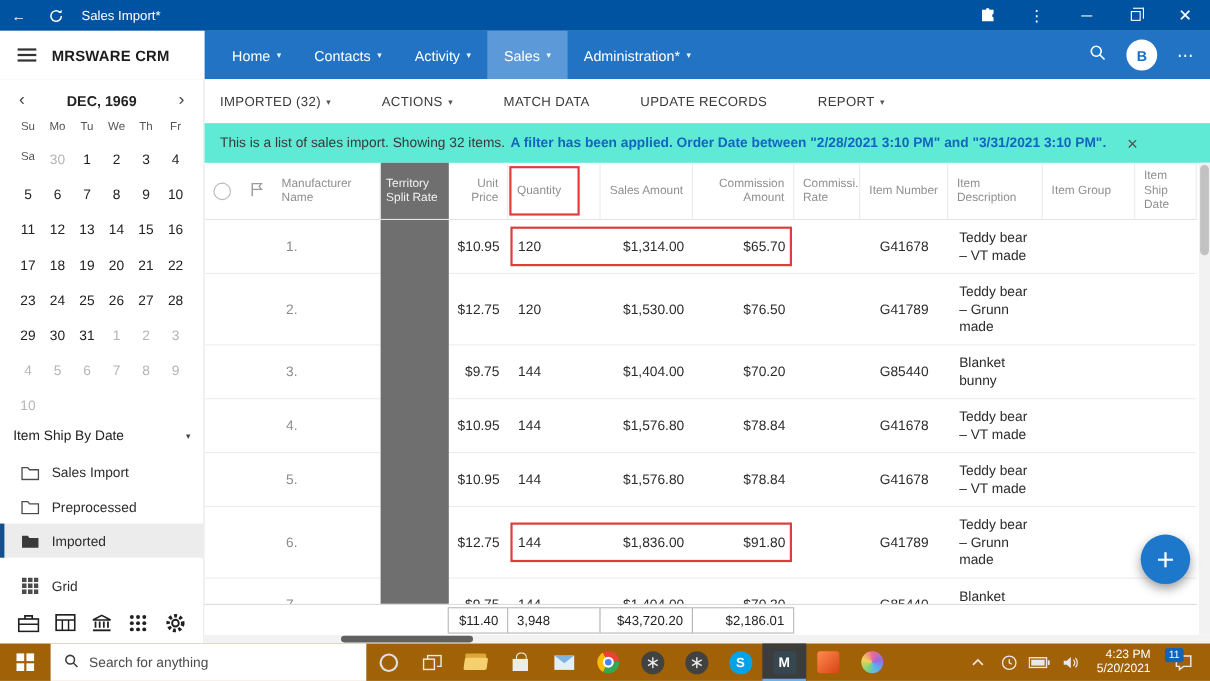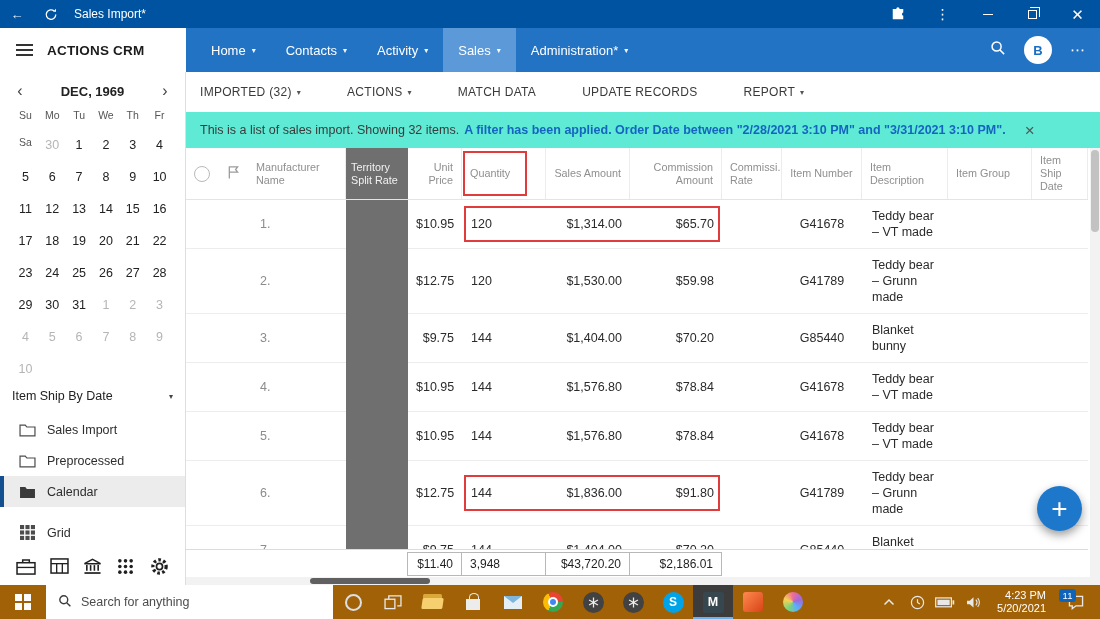--- a/index.html
+++ b/index.html
@@ -155,21 +155,21 @@
     </div>
   </div>
 
   <div class="navbar">
     <div class="brand">
       <span class="burger">
           <i></i>
           <i></i>
           <i></i>
         </span>
-      <span class="brand-name">ACTIONS CRM</span>
+      <span class="brand-name">MRSWARE CRM</span>
     </div>
     <div class="nav-menu" id="nav-menu">
         <div class="nav-item">
           <span>Home</span>
           <span class="caret">▾</span>
         </div>
         <div class="nav-item">
           <span>Contacts</span>
           <span class="caret">▾</span>
         </div>
@@ -277,21 +277,21 @@
             </svg>
           </span>
           <span>Preprocessed</span>
         </div>
         <div class="side-item active">
           <span class="icon">
             <svg width="17" height="14" viewBox="0 0 18 15">
               <path d="M1 2.2h5.6l1.7 2.1H17v9.5H1z" fill="#3a3a3a"></path>
             </svg>
           </span>
-          <span>Calendar</span>
+          <span>Imported</span>
         </div>
       </div>
     <div id="views">
         <div class="side-item">
           <span class="icon">
             <svg width="15" height="15" viewBox="0 0 16 16" fill="#4c4c4c">
               <rect width="4.4" height="4.4"></rect>
               <rect x="5.8" width="4.4" height="4.4"></rect>
               <rect x="11.6" width="4.4" height="4.4"></rect>
               <rect y="5.8" width="4.4" height="4.4"></rect>
@@ -490,21 +490,21 @@
           <span class="row-red"></span>
         </div>
         <div class="trow">
           <div class="tcell c-sel"></div>
           <div class="tcell c-flag"></div>
           <div class="tcell c-mfr">2.</div>
           <div class="tcell c-terr"></div>
           <div class="tcell c-price r">$12.75</div>
           <div class="tcell c-qty">120</div>
           <div class="tcell c-sales r">$1,530.00</div>
-          <div class="tcell c-comm r">$59.98</div>
+          <div class="tcell c-comm r">$76.50</div>
           <div class="tcell c-crate"></div>
           <div class="tcell c-inum ctr">G41789</div>
           <div class="tcell c-desc">Teddy bear – Grunn made</div>
           <div class="tcell c-igrp"></div>
           <div class="tcell c-iship"></div>
         </div>
         <div class="trow">
           <div class="tcell c-sel"></div>
           <div class="tcell c-flag"></div>
           <div class="tcell c-mfr">3.</div>

